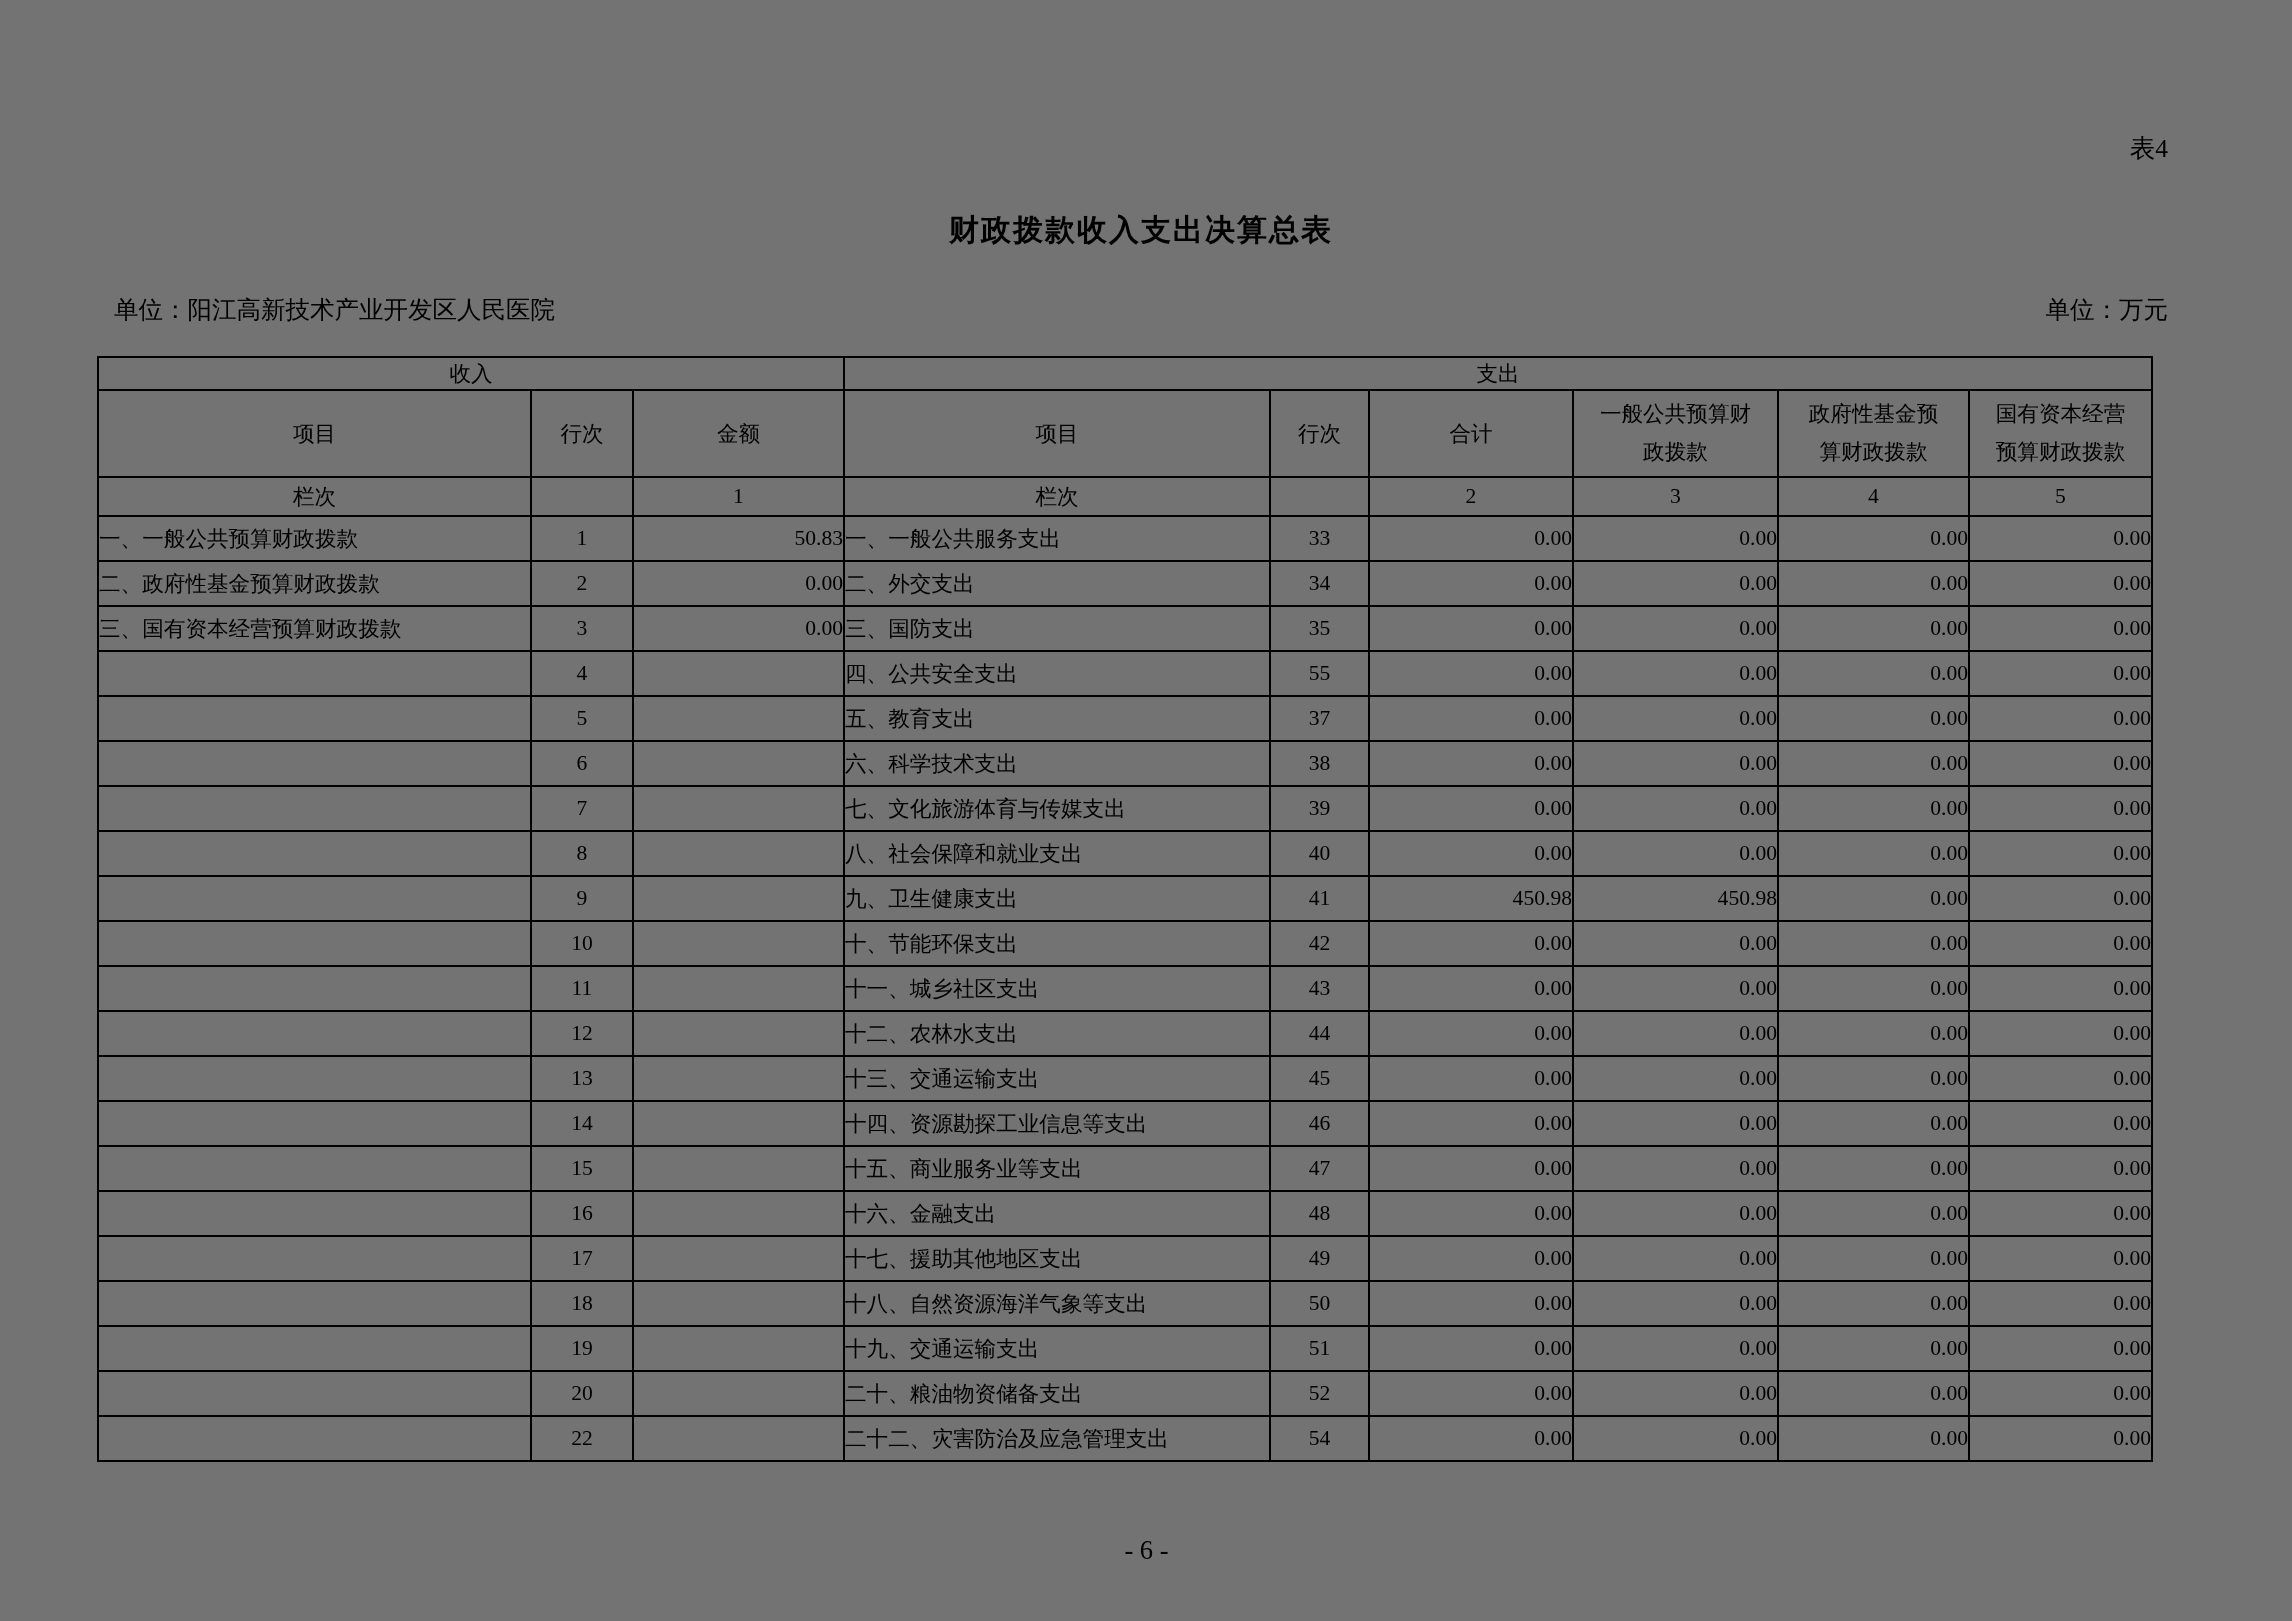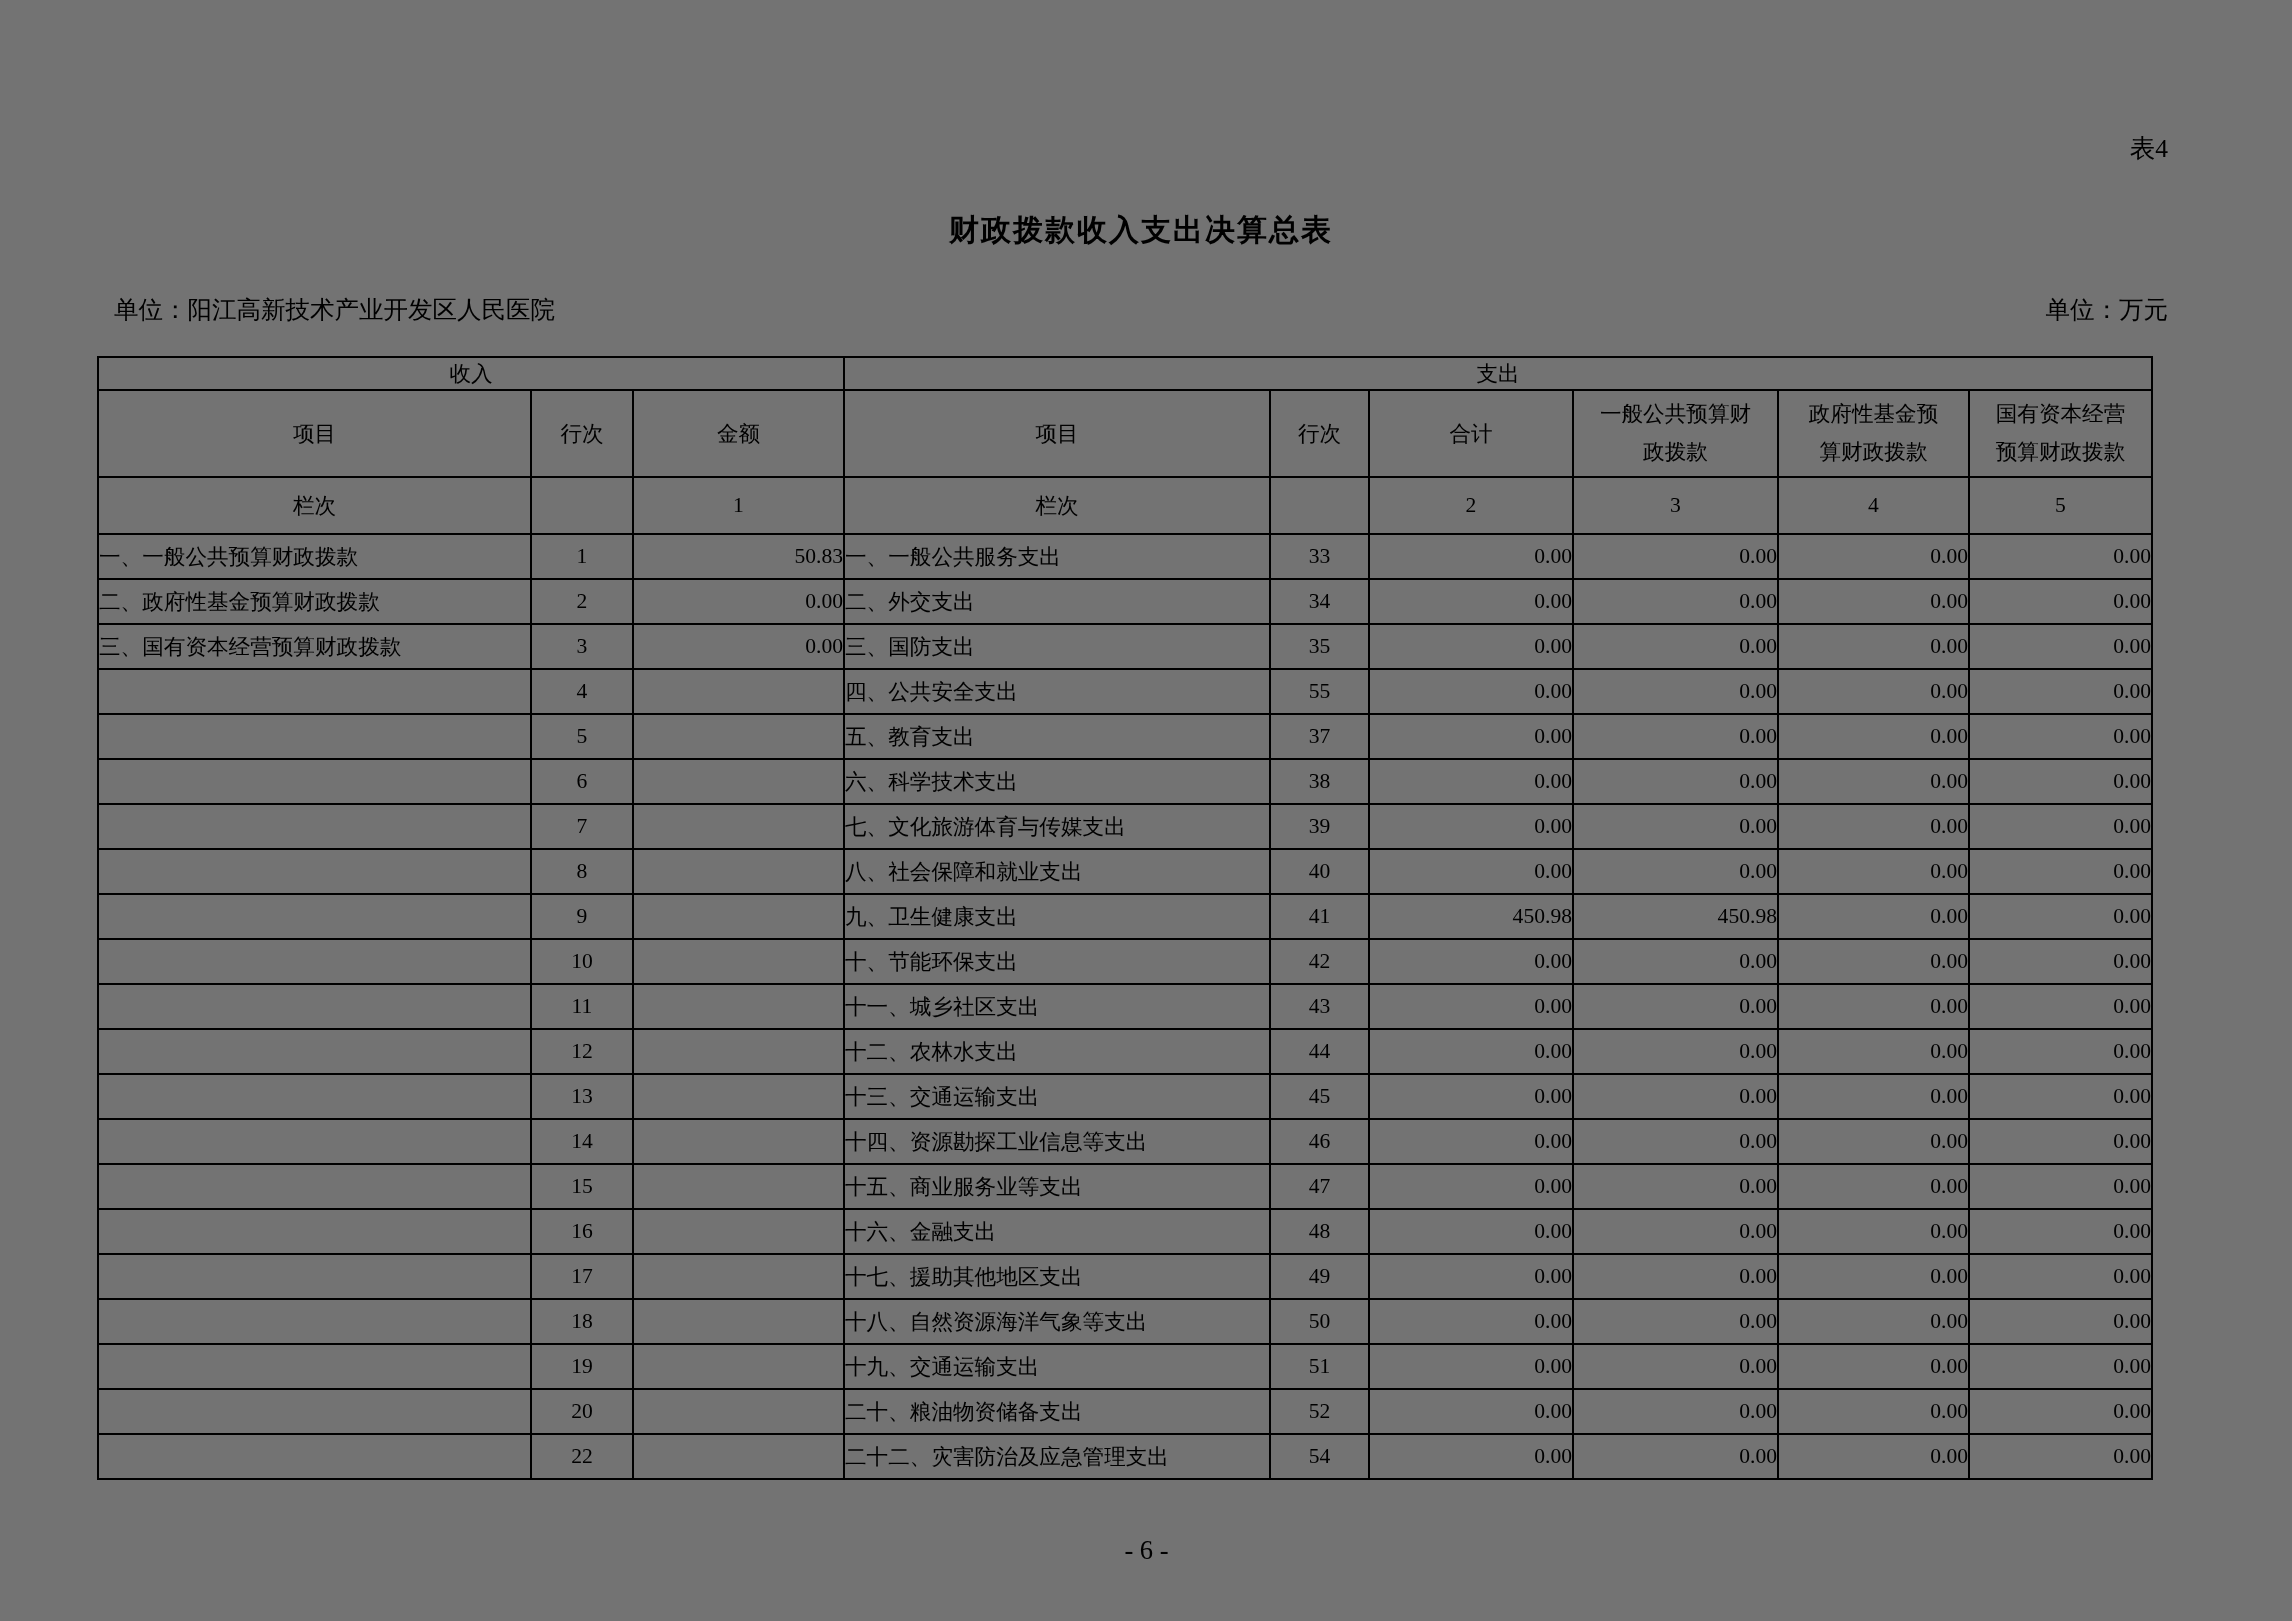--- a/index.html
+++ b/index.html
@@ -56,21 +56,21 @@
   table.main td, table.main th {
     border: 2px solid #000;
     font-weight: normal;
     font-size: 21.6px;
     padding: 0;
     overflow: hidden;
     vertical-align: middle;
   }
   tr.row-section { height: 33px; }
   tr.row-head    { height: 87px; }
-  tr.row-index   { height: 57px; }
+  tr.row-index   { height: 39px; }
   tbody tr       { height: 45px; }
   .item   { text-align: left; padding-left: 7.8px; white-space: nowrap; }
   .num    { text-align: center; }
   .amt    { text-align: right; padding-right: 4.9px; white-space: nowrap; }
   .head-cell { text-align: center; font-size: 22.5px; }
   .wrap div {
     margin: 0 auto;
     line-height: 1.75;
     white-space: normal;
     word-break: break-all;

